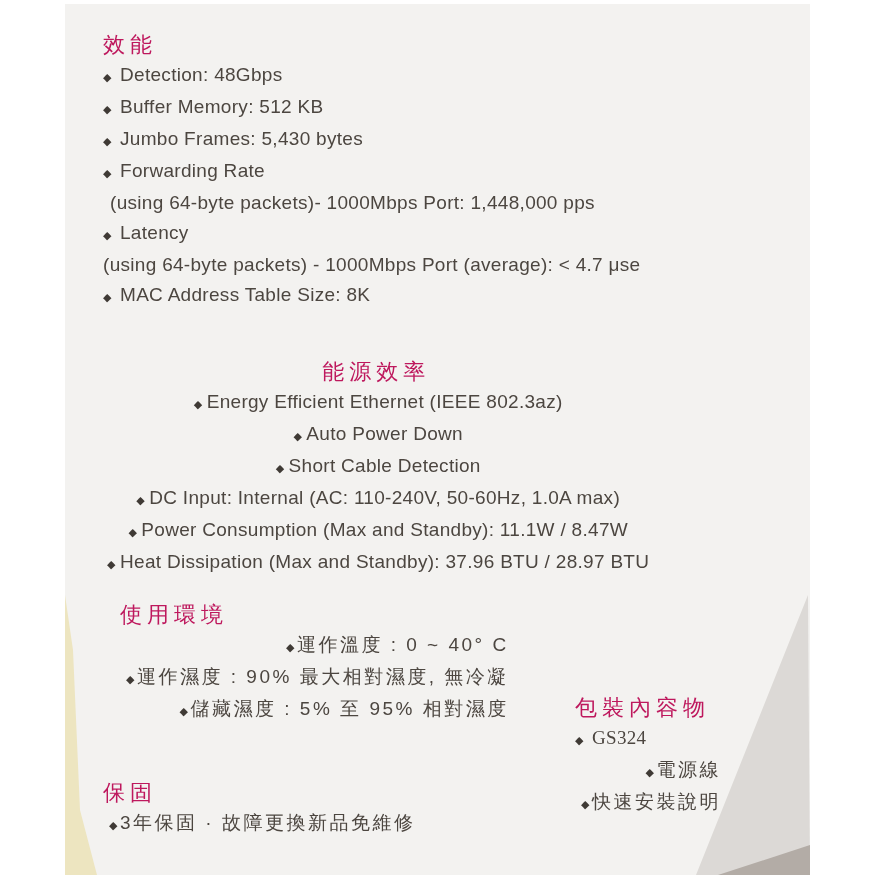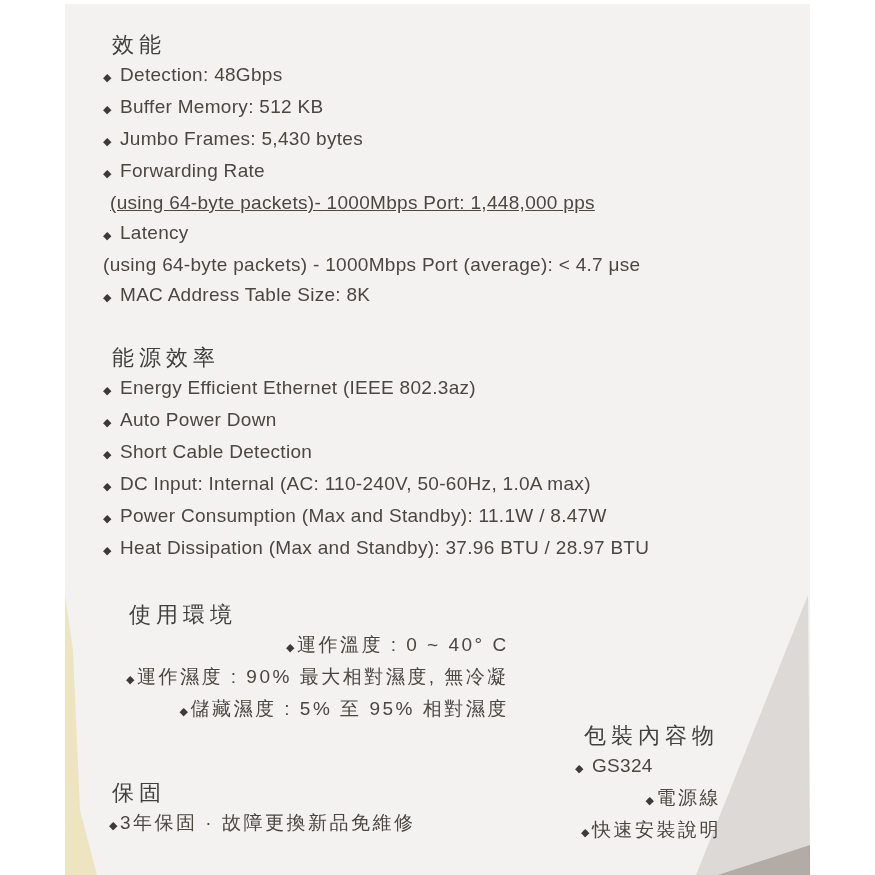--- a/index.html
+++ b/index.html
@@ -13,34 +13,33 @@
   .panel {
     position: absolute; left: 65px; top: 4px;
     width: 745px; height: 871px;
     background: #f3f2f0;
     overflow: hidden;
   }
   .deco { position: absolute; left: 0; top: 0; pointer-events: none; }
   .sec { position: absolute; }
   .sec-title {
     font-size: 22px; line-height: 30px;
-    letter-spacing: 5px; color: #404040;
+    letter-spacing: 5px; color: #be185d;
     white-space: nowrap;
-    margin-left: 9px;
   }
   .line {
     line-height: 30px; white-space: nowrap; color: #4c4640;
   }
   .eng { font-size: 19px; letter-spacing: 0.3px; }
   .cjk { font-size: 19px; letter-spacing: 2.5px; text-align: right; }
   .blt {
     display: inline-block; width: 17px;
     font-size: 11px; color: #3f3a35;
   }
-  .cont-sm { padding-left: 7px; text-decoration: underline; }
+  .cont-sm { padding-left: 7px; }
 </style>
 </head>
 <body>
 
 <div class="panel">
 
   <svg class="deco" width="745" height="871" viewBox="0 0 745 871">
     <polygon points="0,591 8,646 15,806 32,871 0,871" fill="#ede5c0"></polygon>
     <polygon points="743,591 745,871 631,871" fill="#dcd9d6"></polygon>
     <polygon points="653,871 745,841 745,871" fill="#b3aca6"></polygon>
@@ -51,21 +50,21 @@
     <div class="line eng"><span class="blt">◆</span><span>Detection: 48Gbps</span></div>
     <div class="line eng"><span class="blt">◆</span><span>Buffer Memory: 512 KB</span></div>
     <div class="line eng"><span class="blt">◆</span><span>Jumbo Frames: 5,430 bytes</span></div>
     <div class="line eng"><span class="blt">◆</span><span>Forwarding Rate</span></div>
     <div class="line eng cont-sm"><span>(using 64-byte packets)- 1000Mbps Port: 1,448,000 pps</span></div>
     <div class="line eng"><span class="blt">◆</span><span>Latency</span></div>
     <div class="line eng"><span>(using 64-byte packets) - 1000Mbps Port (average): &lt; 4.7 μse</span></div>
     <div class="line eng"><span class="blt">◆</span><span>MAC Address Table Size: 8K</span></div>
   </div>
 
-  <div class="sec" style="left:38px; top:339px;">
+  <div class="sec" style="left:38px; top:353px;text-align:center;">
     <div class="sec-title">能源效率</div>
     <div class="line eng"><span class="blt">◆</span><span>Energy Efficient Ethernet (IEEE 802.3az)</span></div>
     <div class="line eng"><span class="blt">◆</span><span>Auto Power Down</span></div>
     <div class="line eng"><span class="blt">◆</span><span>Short Cable Detection</span></div>
     <div class="line eng"><span class="blt">◆</span><span>DC Input: Internal (AC: 110-240V, 50-60Hz, 1.0A max)</span></div>
     <div class="line eng"><span class="blt">◆</span><span>Power Consumption (Max and Standby): 11.1W / 8.47W</span></div>
     <div class="line eng"><span class="blt">◆</span><span>Heat Dissipation (Max and Standby): 37.96 BTU / 28.97 BTU</span></div>
   </div>
 
   <div class="sec" style="left:55px; top:596px;">
@@ -73,20 +72,20 @@
     <div class="line cjk"><span class="blt">◆</span><span>運作溫度 : 0 ~ 40° C</span></div>
     <div class="line cjk"><span class="blt">◆</span><span>運作濕度 : 90% 最大相對濕度, 無冷凝</span></div>
     <div class="line cjk"><span class="blt">◆</span><span>儲藏濕度 : 5% 至 95% 相對濕度</span></div>
   </div>
 
   <div class="sec" style="left:38px; top:774px;">
     <div class="sec-title">保固</div>
     <div class="line cjk"><span class="blt">◆</span><span>3年保固 · 故障更換新品免維修</span></div>
   </div>
 
-  <div class="sec" style="left:510px; top:717px;">
+  <div class="sec" style="left:510px; top:689px;font-family:Liberation Serif, serif;">
     <div class="sec-title">包裝內容物</div>
     <div class="line eng"><span class="blt">◆</span><span>GS324</span></div>
     <div class="line cjk"><span class="blt">◆</span><span>電源線</span></div>
     <div class="line cjk"><span class="blt">◆</span><span>快速安裝說明</span></div>
   </div>
 
 </div>
 
 </body></html>

